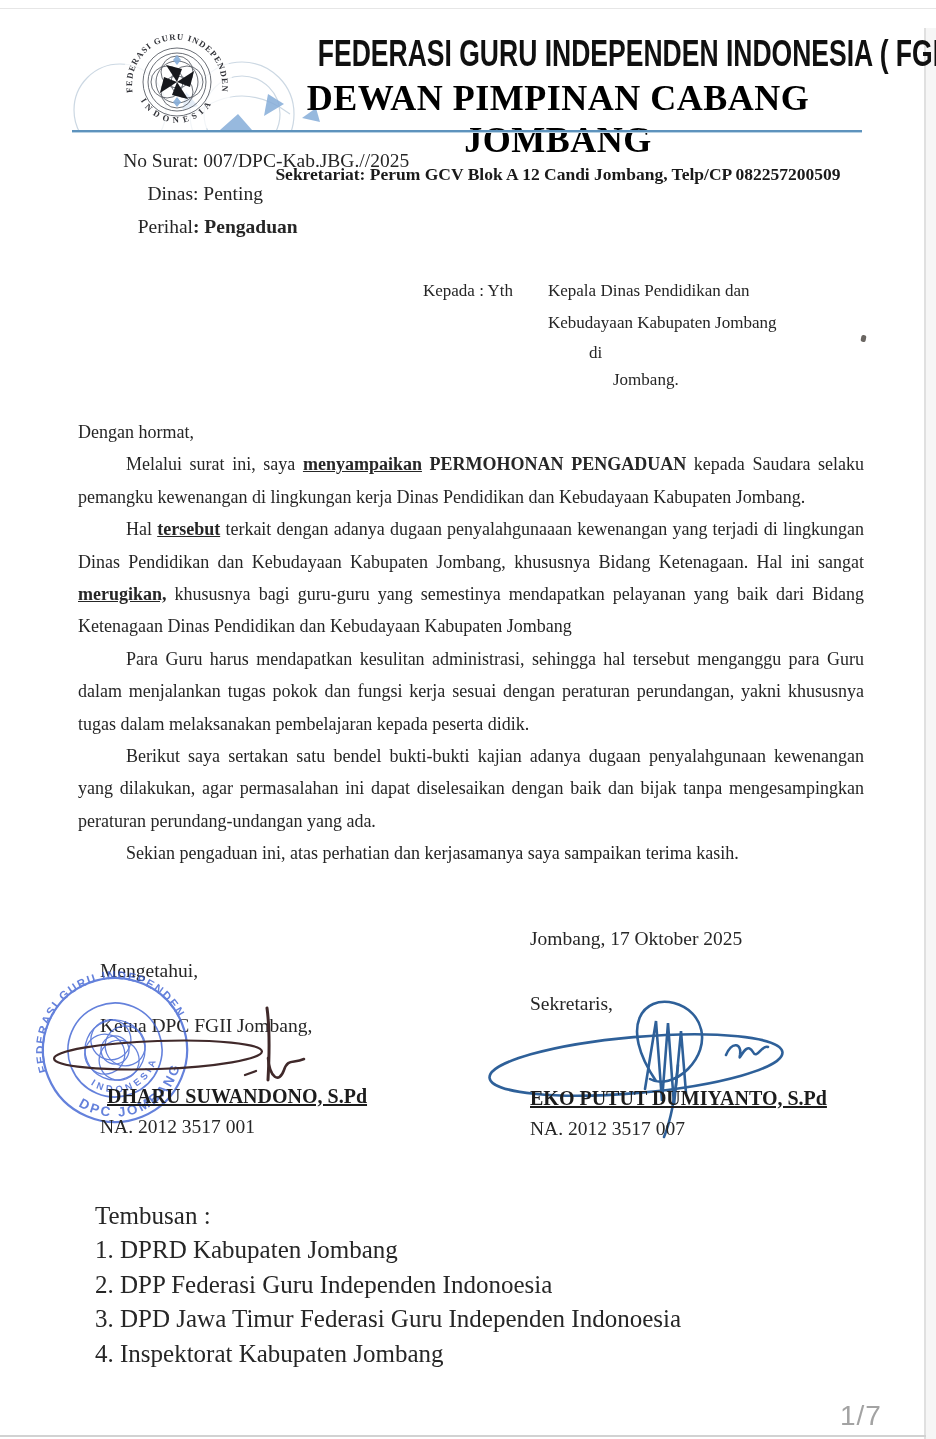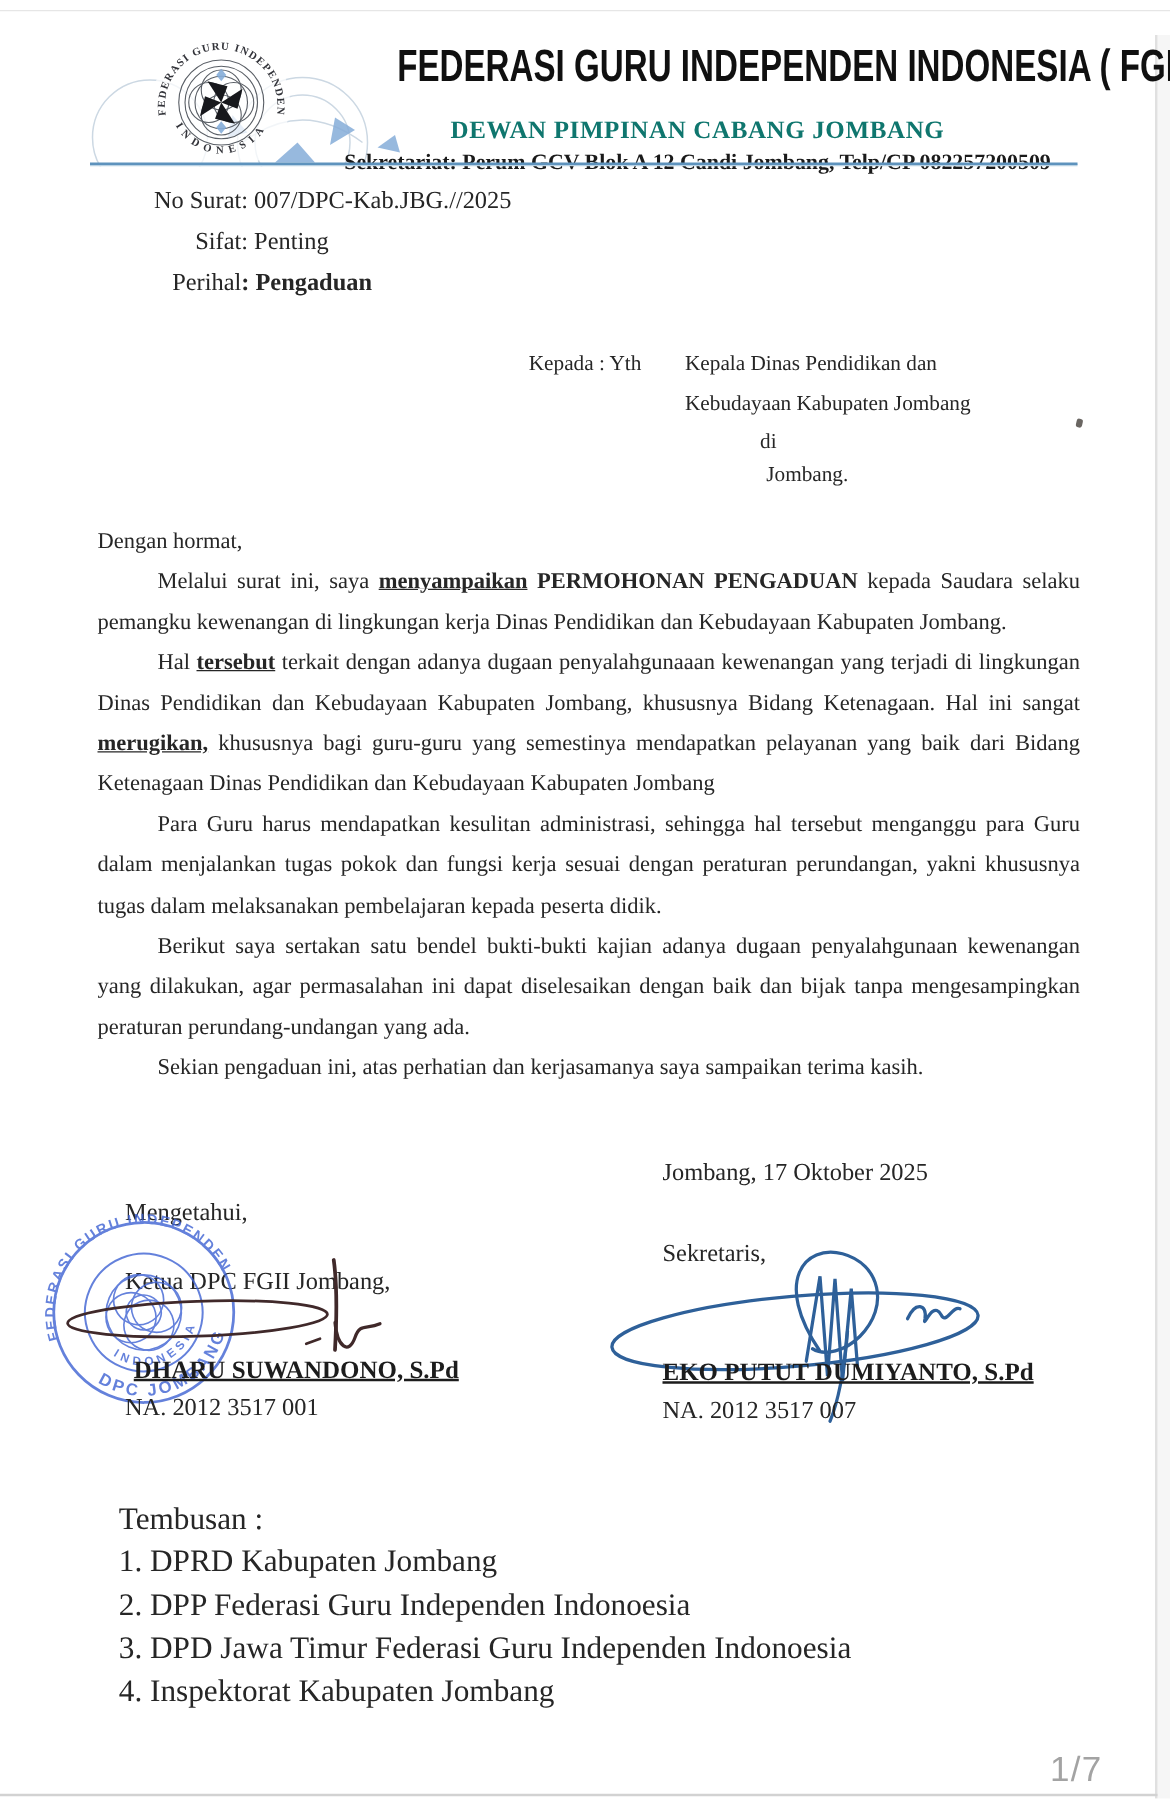--- a/index.html
+++ b/index.html
@@ -24,21 +24,21 @@
 
   
   .letterhead-logo { left:70px; top:20px; }
   .letterhead-text { left:250px; top:34px; width:616px; text-align:center; }
   .org-name {
     font-family:"Liberation Sans", sans-serif; font-weight:800; font-size:34px;
     color:#101010; white-space:nowrap;
     transform:scale(0.78,1.06); transform-origin:50% 50%;
   }
   .org-branch {
-    margin-top:20px; font-weight:bold; font-size:20px; color:#0f766e;
+    margin-top:4px; font-weight:bold; font-size:36px; color:#000000;
     letter-spacing:0.5px;
   }
   .org-secretariat { margin-top:3px; font-weight:bold; font-size:17.5px; color:#1a1a1a; }
   .head-divider { left:72px; top:130px; width:790px; height:2px; background:#5e93bd; box-shadow:0 1px 0 #b9d2e4; }
 
   
   .meta-row { left:95px; width:500px; font-size:19.5px; }
   .meta-label { display:inline-block; width:98px;text-align:right; }
   .meta-bold { font-weight:bold; }
 
@@ -124,32 +124,32 @@
     <div class="org-branch">DEWAN PIMPINAN CABANG JOMBANG</div>
     <div class="org-secretariat">Sekretariat: Perum GCV Blok A 12 Candi Jombang, Telp/CP 082257200509</div>
   </div>
   <div class="abs head-divider"></div>
 
   <div>
     <div class="abs meta-row" style="top:150px">
       <span class="meta-label">No Surat</span><span>: 007/DPC-Kab.JBG.//2025</span>
     </div>
     <div class="abs meta-row" style="top:183px">
-      <span class="meta-label">Sifat</span><span>: Penting</span>
+      <span class="meta-label">Dinas</span><span>: Penting</span>
     </div>
     <div class="abs meta-row" style="top:216px">
       <span class="meta-label">Perihal</span><span class="meta-bold">: Pengaduan</span>
     </div>
   </div>
 
   <div>
     <div class="abs recipient" style="left:423px; top:281px">Kepada : Yth</div>
     <div class="abs recipient" style="left:548px; top:281px">Kepala Dinas Pendidikan dan</div>
     <div class="abs recipient" style="left:548px; top:313px">Kebudayaan Kabupaten Jombang</div>
-    <div class="abs recipient" style="left:608px; top:343px">di</div>
+    <div class="abs recipient" style="left:589px; top:343px">di</div>
     <div class="abs recipient" style="left:613px; top:370px">Jombang.</div>
   </div>
   <div class="abs ink-speck"></div>
 
   <div class="abs body-text">
     <p class="salutation">Dengan hormat,</p>
     <p><span>Melalui surat ini, saya </span><span class="run-bu">menyampaikan</span><span> </span><span class="run-b">PERMOHONAN PENGADUAN</span><span> kepada Saudara selaku pemangku kewenangan di lingkungan kerja Dinas Pendidikan dan Kebudayaan Kabupaten Jombang.</span></p>
     <p><span>Hal </span><span class="run-bu">tersebut</span><span> terkait dengan adanya dugaan penyalahgunaaan kewenangan yang terjadi di lingkungan Dinas Pendidikan dan Kebudayaan Kabupaten Jombang, khususnya Bidang Ketenagaan. Hal ini sangat </span><span class="run-bu">merugikan,</span><span> khususnya bagi guru-guru yang semestinya mendapatkan pelayanan yang baik dari Bidang Ketenagaan Dinas Pendidikan dan Kebudayaan Kabupaten Jombang</span></p>
     <p><span>Para Guru harus mendapatkan kesulitan administrasi, sehingga hal tersebut menganggu para Guru dalam menjalankan tugas pokok dan fungsi kerja sesuai dengan peraturan perundangan, yakni khususnya tugas dalam melaksanakan pembelajaran kepada peserta didik.</span></p>
     <p><span>Berikut saya sertakan satu bendel bukti-bukti kajian adanya dugaan penyalahgunaan kewenangan yang dilakukan, agar permasalahan ini dapat diselesaikan dengan baik dan bijak tanpa mengesampingkan peraturan perundang-undangan yang ada.</span></p>

